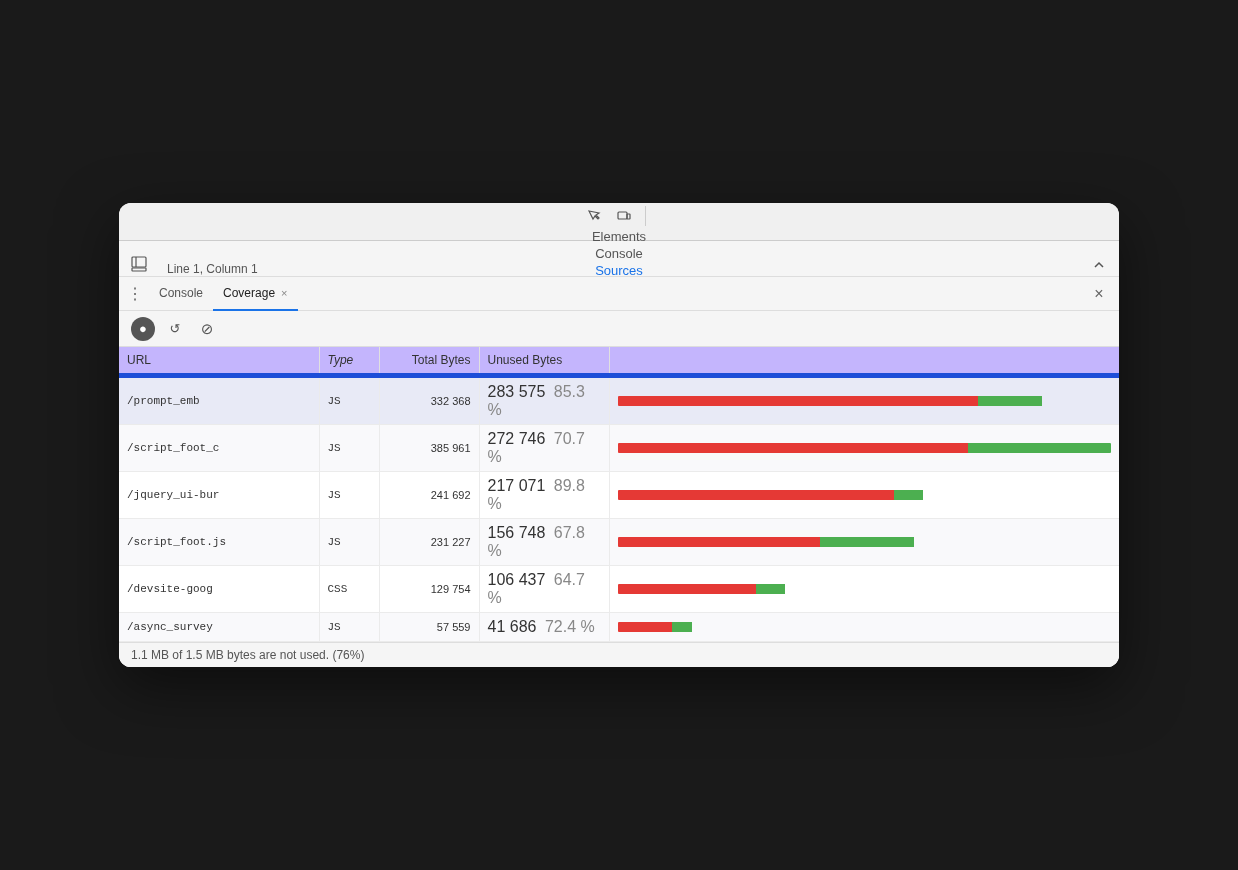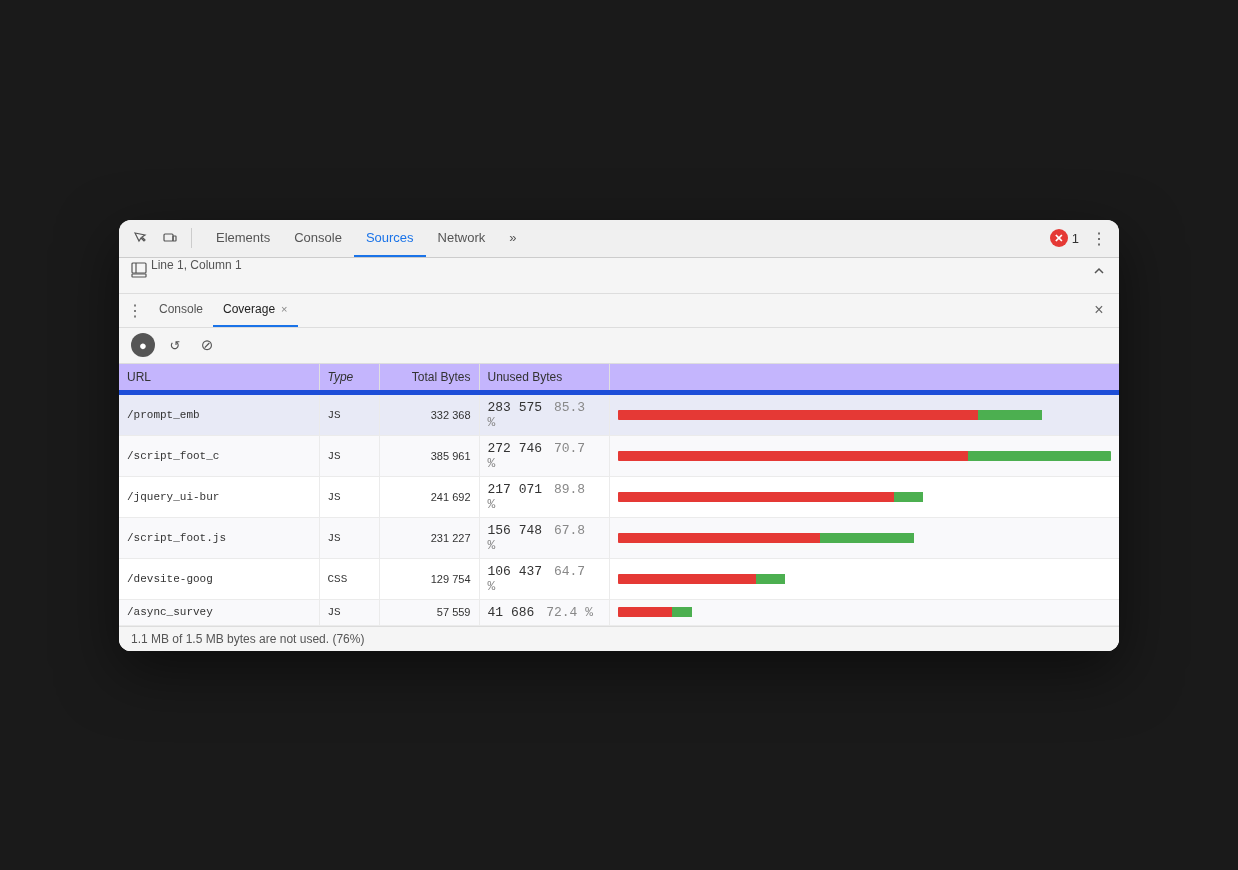--- a/index.html
+++ b/index.html
@@ -56,20 +56,21 @@
 
     
     .tab-bar {
       background: #f0f0f0;
       border-bottom: 1px solid #ccc;
       display: flex;
       align-items: center;
       padding: 0 8px;
       height: 38px;
       gap: 0;
+      flex-direction: column;
     }
 
     .tab-bar-left {
       display: flex;
       align-items: center;
       gap: 4px;
       margin-right: 8px;
     }
 
     .toolbar-icon {
@@ -142,24 +143,24 @@
       color: #555;
       cursor: pointer;
       padding: 0 4px;
     }
 
     
     .secondary-toolbar {
       background: #f5f5f5;
       border-bottom: 1px solid #ddd;
       display: flex;
-      align-items: flex-start;
+      align-items: flex-end;
       padding: 0 8px;
       height: 36px;
-      gap: 0;
+      gap: 16px;
     }
 
     .sec-icon {
       width: 24px;
       height: 24px;
       display: flex;
       align-items: center;
       justify-content: center;
       color: #555;
       font-size: 13px;
@@ -340,22 +341,21 @@
       font-size: 11px;
     }
 
     .td-bytes {
       text-align: right;
       font-variant-numeric: tabular-nums;
       font-size: 11px;
     }
 
     .td-unused {
-      font-size: 13px;
-      font-family: Liberation Mono, monospace;
+      font-size: 16px;
     }
 
     .unused-num {
       color: #333;
     }
 
     .unused-pct {
       color: #888;
       margin-left: 4px;
     }

